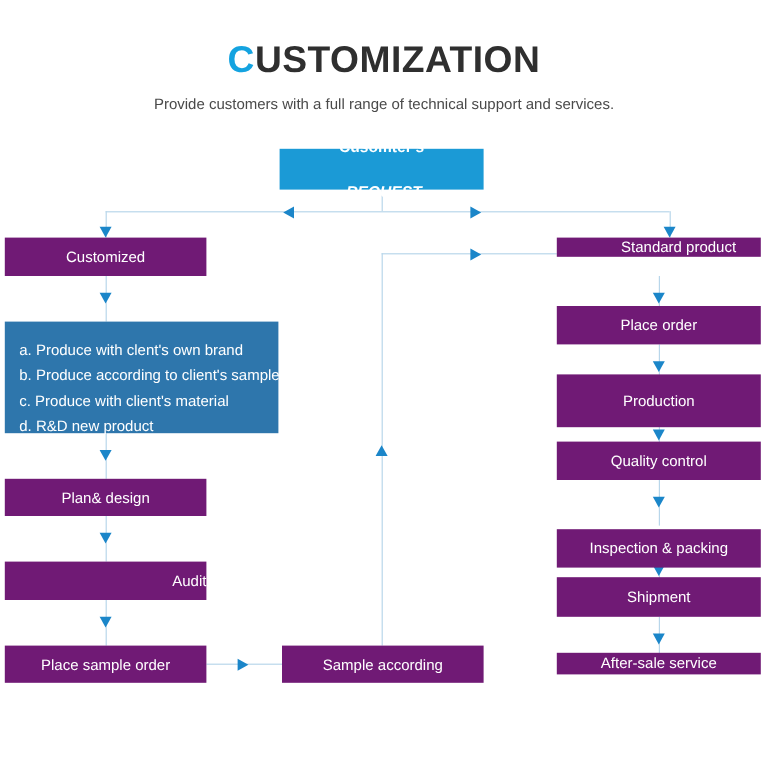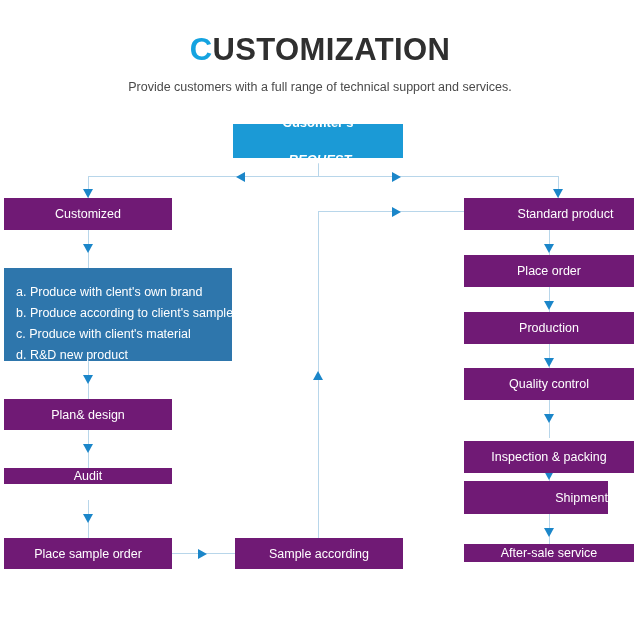--- a/index.html
+++ b/index.html
@@ -202,53 +202,53 @@
     <div class="li">a. Produce with clent's own brand</div>
     <div class="li">b. Produce according to client's sample</div>
     <div class="li">c. Produce with client's material</div>
     <div class="li">d. R&amp;D new product</div>
   </div>
 
   <div class="box" style="left:4px; top:399px; width:168px; height:31px;">
     <span>Plan&amp; design</span>
   </div>
 
-  <div class="box" style="left:4px; top:468px; width:168px; height:16px;">
+  <div class="box" style="left:4px; top:468px; width:168px; height:32px;justify-content:flex-end;">
     <span>Audit</span>
   </div>
 
   <div class="box" style="left:4px; top:538px; width:168px; height:31px;">
     <span>Place sample order</span>
   </div>
 
   <div class="box" style="left:235px; top:538px; width:168px; height:31px;">
     <span>Sample according</span>
   </div>
 
-  <div class="box" style="left:464px; top:198px; width:170px; height:32px;padding-left:33px;">
+  <div class="box" style="left:464px; top:198px; width:170px; height:16px;padding-left:33px;">
     <span>Standard product</span>
   </div>
 
   <div class="box" style="left:464px; top:255px; width:170px; height:32px;">
     <span>Place order</span>
   </div>
 
-  <div class="box" style="left:464px; top:312px; width:170px; height:32px;">
+  <div class="box" style="left:464px; top:312px; width:170px; height:44px;">
     <span>Production</span>
   </div>
 
   <div class="box" style="left:464px; top:368px; width:170px; height:32px;">
     <span>Quality control</span>
   </div>
 
   <div class="box" style="left:464px; top:425px; width:170px; height:32px;margin-top:16px;">
     <span>Inspection &amp; packing</span>
   </div>
 
-  <div class="box" style="left:464px; top:481px; width:144px; height:33px;justify-content:flex-end;">
+  <div class="box" style="left:464px; top:481px; width:170px; height:33px;">
     <span>Shipment</span>
   </div>
 
   <div class="box" style="left:464px; top:544px; width:170px; height:18px;justify-content:center;">
     <span>After-sale service</span>
   </div>
 
 </div>
 
 </body></html>

